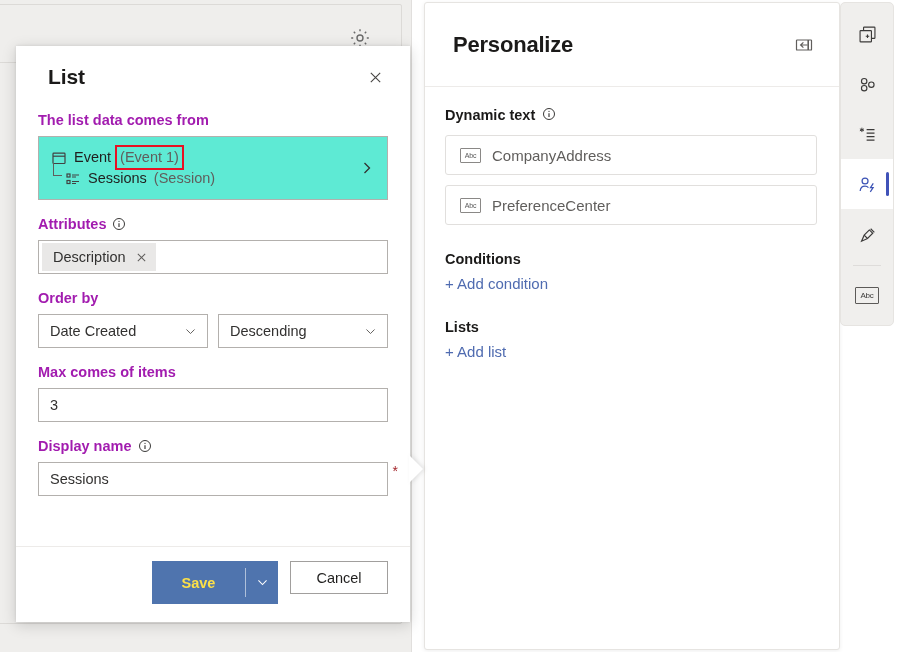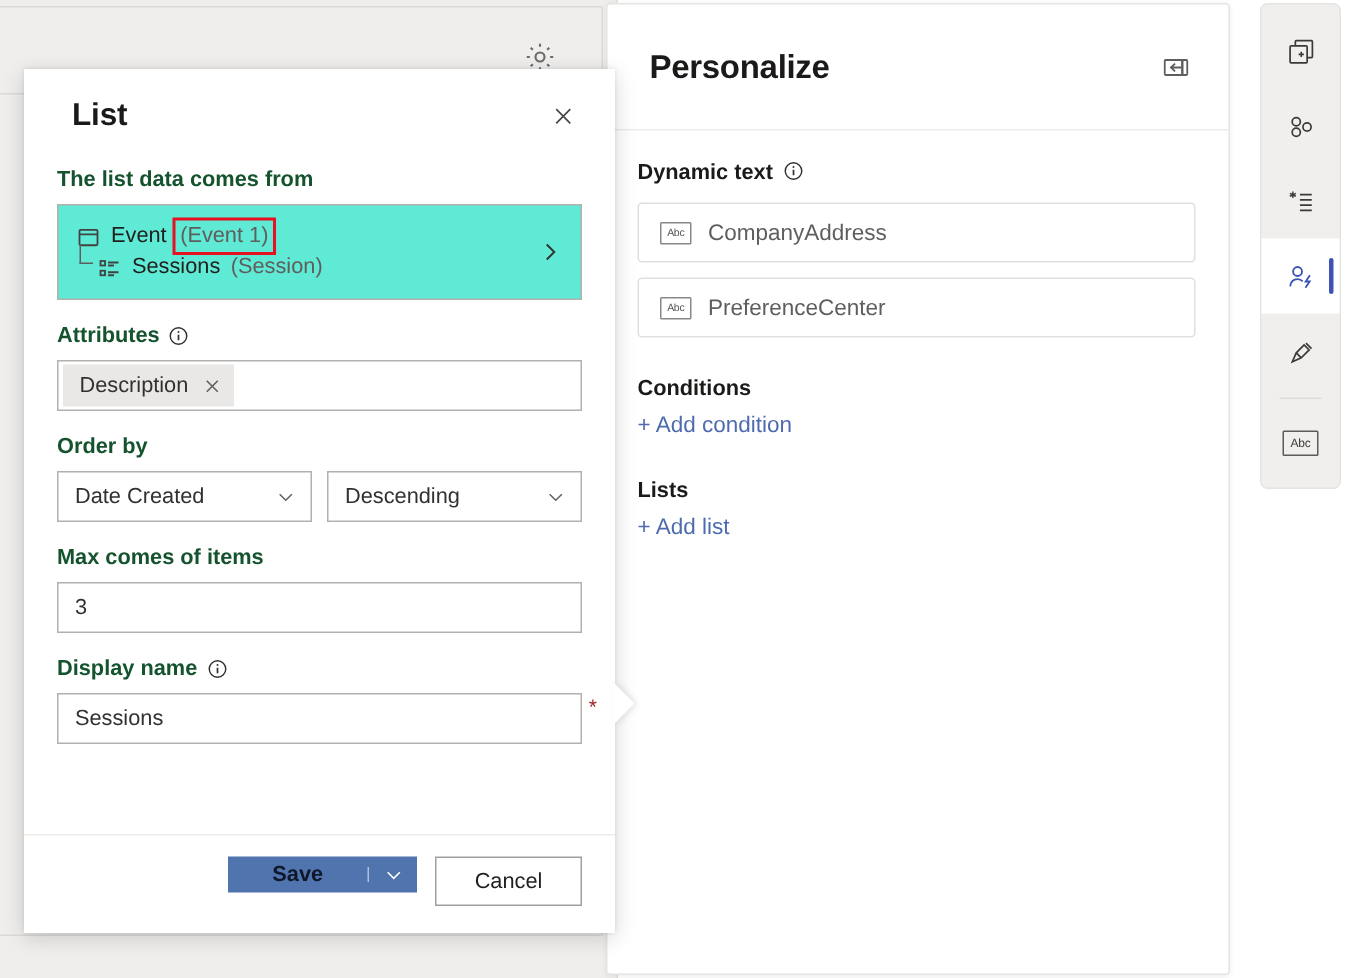--- a/index.html
+++ b/index.html
@@ -106,21 +106,21 @@
 
   .dialog-body {
     flex: 1 1 auto;
     padding: 16px 22px 0 22px;
     overflow: hidden;
   }
 
   .field-label {
     font-size: 14.5px;
     font-weight: 600;
-    color: #14532d;
+    color: #a21caf;
     margin-bottom: 6px;
     display: flex;
     align-items: center;
     gap: 6px;
     line-height: 20px;
   }
   .info-icon {
     width: 14px; height: 14px;
     color: #323130;
     display: inline-flex;
@@ -242,22 +242,22 @@
     border-top: 1px solid #edebe9;
     padding: 14px 22px 18px 22px;
     display: flex;
     justify-content: flex-end;
     gap: 12px;
   }
   .split-btn {
     display: flex;
     align-items: stretch;
     background: #4f74ae;
-    color: #0f172a;
-    height: 24px;
+    color: #fde047;
+    height: 43px;
     min-width: 126px;
     cursor: pointer;
     border: none;
   }
   .split-btn .main {
     flex: 1 1 auto;
     display: flex; align-items: center; justify-content: center;
     font-size: 14.5px; font-weight: 600;
     padding: 0 14px;
   }
@@ -280,21 +280,21 @@
     font-size: 14.5px;
     font-weight: 400;
     cursor: pointer;
     display: flex; align-items: center; justify-content: center;
     font-family: "Liberation Sans", sans-serif;
   }
 
   
   #personalize-panel {
     position: absolute;
-    left: 404px; top: 2px;
+    left: 424px; top: 2px;
     width: 416px;
     height: 648px;
     background: #ffffff;
     border: 1px solid #e6e4e1;
     border-radius: 3px;
     box-sizing: border-box;
     box-shadow: 0 1px 4px rgba(0,0,0,0.07);
   }
   .panel-header {
     height: 84px;

